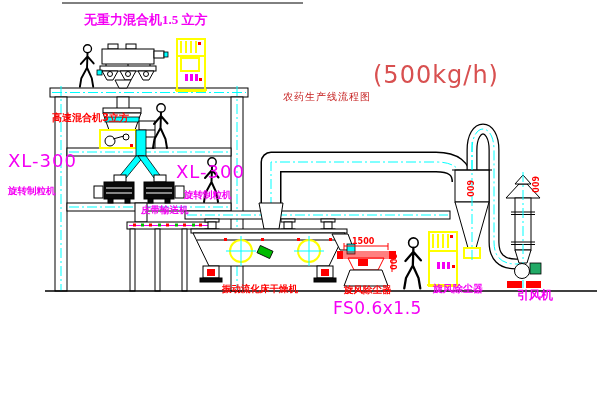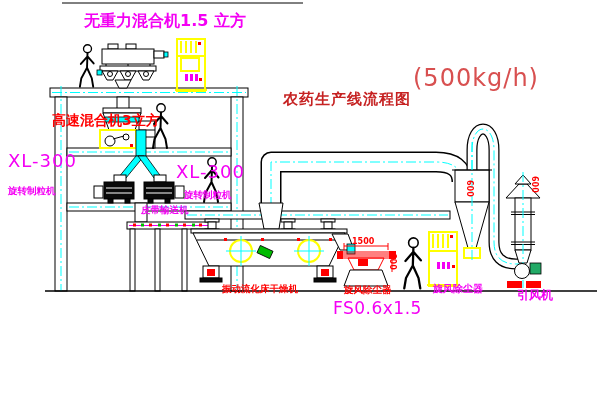--- a/index.html
+++ b/index.html
@@ -11,21 +11,21 @@
   svg { position:absolute; left:0; top:0; }
   .lbl { position:absolute; white-space:nowrap; line-height:1; }
   .mag { color:#f400f4; }
   .red { color:#ff0000; }
   .sm  { font-size:9.5px; font-weight:700; }
   .model { font-size:17px; color:#f400f4; letter-spacing:0.5px; }
   .xl { font-size:18px; color:#f400f4; letter-spacing:1px; }
   .dim { font-size:8px; color:#ff0000; font-weight:700;text-align:right; }
   .vdim { writing-mode:vertical-rl; }
   .title { position:absolute; left:283px; top:46px; display:flex; align-items:center; }
-  .title .cn { font-size:15px; font-weight:700; color:#c62222; letter-spacing:1px;margin-top:44px; }
+  .title .cn { font-size:10px; font-weight:400; color:#c62222; letter-spacing:1px;margin-top:44px; }
   .title .cap { font-size:24px; font-weight:400; color:#d85050; margin-left:2px; letter-spacing:1px;text-align:center; }
 
   
   .k  { stroke:#000; stroke-width:1; fill:none; }
   .wk { fill:#fff; stroke:#000; stroke-width:1; }
   .bk { fill:#0a0a0a; stroke:#000; stroke-width:1; }
   .cy { stroke:#00ffff; stroke-width:1; fill:none; }
   .cyd{ stroke:#00ffff; stroke-width:1; fill:none; stroke-dasharray:10 3 2 3; }
   .cyf{ fill:#00ffff; stroke:#000; stroke-width:0.8; }
   .yl { stroke:#ffff00; stroke-width:2; fill:none; }
@@ -290,22 +290,22 @@
   </g>
 
   <line x1="45" y1="291" x2="597" y2="291" stroke="#000" stroke-width="1.4"></line>
 </svg>
 
 <div class="title">
   <span class="cn">农药生产线流程图</span>
   <span class="cap">(500kg/h)</span>
 </div>
 
-<div class="lbl mag sm" style="left:84px;top:13px;font-size:16px;">无重力混合机1.5 立方</div>
-<div class="lbl red sm" style="left:52px;top:113px;font-size:14px;">高速混合机3立方</div>
+<div class="lbl mag sm" style="left:84px;top:13px;font-size:13px;font-family:Liberation Serif, serif;">无重力混合机1.5 立方</div>
+<div class="lbl red sm" style="left:52px;top:113px;font-size:10px;">高速混合机3立方</div>
 
 <div class="lbl xl" style="left:8px;top:152px;">XL-300</div>
 <div class="lbl mag sm" style="left:8px;top:186px;">旋转制粒机</div>
 <div class="lbl xl" style="left:176px;top:163px;">XL-300</div>
 <div class="lbl mag sm" style="left:184px;top:190px;">旋转制粒机</div>
 
 <div class="lbl mag sm" style="left:141px;top:205px;">皮带输送机</div>
 
 <div class="lbl red sm" style="left:222px;top:284px;">振动流化床干燥机</div>
 

